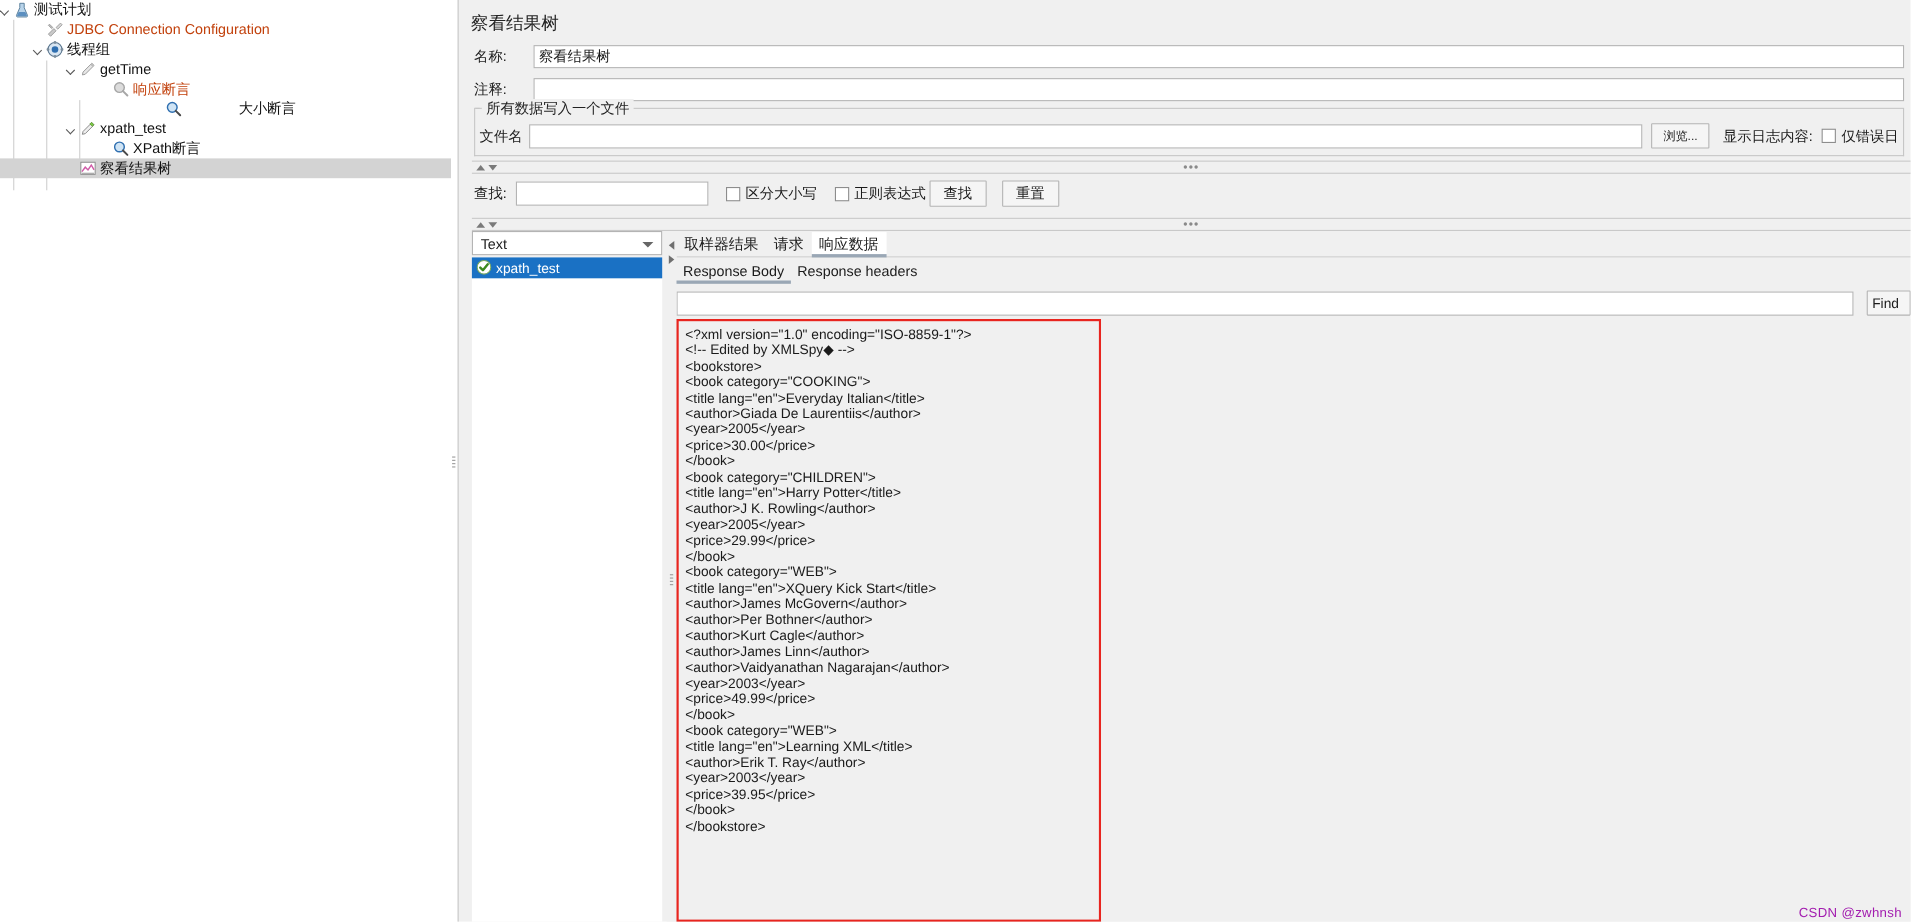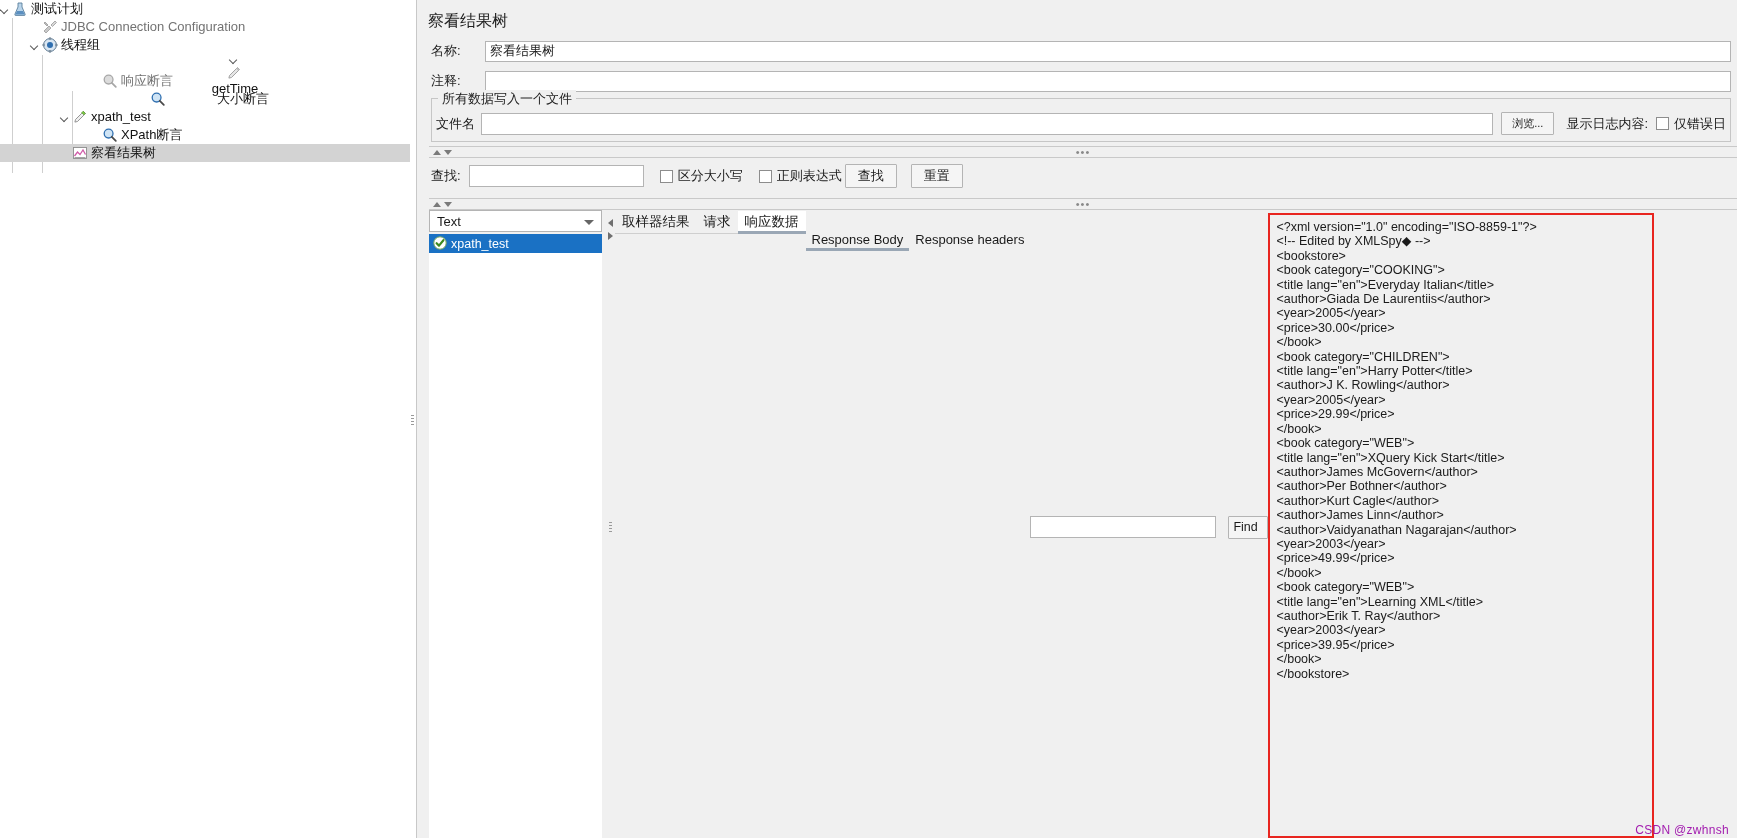--- a/index.html
+++ b/index.html
@@ -46,21 +46,21 @@
     transform: rotate(45deg);
   }
   .node-icon {
     width: 16px; height: 16px;
     flex: 0 0 16px;
     margin-right: 3px;
     position: relative;
     display: inline-block;
   }
   .node-label { font-size: 13px; line-height: 16px; }
-  .node-label.dim { color: #737373; }
+  .node-label.dim { color: #c2410c; }
   .node-label.dark { color: #111; }
 
   
   .guide {
     position: absolute;
     width: 1px;
     background: #cfcfcf;
     left: 0;
   }
   .ic svg { display:block; }
@@ -284,21 +284,21 @@
   .vsplit .tri.l { border-right: 5px solid #6f6f6f; top: 9px; }
   .vsplit .tri.r { border-left: 5px solid #6f6f6f; top: 22px; }
   .vsplit .grip2 {
     position: absolute; left: 3px; top: 312px;
     width: 3px; height: 14px;
   }
   .vsplit .grip2 i { display:block; width:3px;height:1px;background:#9a9a9a;margin-bottom:2px; }
 
   .tabs-col {
     flex: 1 1 auto;
-    display: flex; 
+    display: flex; flex-direction: column;
     min-width: 0;
     min-height: 0;
   }
   .tabbar {
     display: flex; align-items: flex-end;
     height: 24px;
     border-bottom: 1px solid #cfcfcf;
   }
   .tab {
     font-size: 13.5px;
@@ -313,21 +313,21 @@
     background: #ffffff;
   }
   .tab.active::after {
     content:"";
     position: absolute; left: 0; right: 0; bottom: -1px;
     height: 3px; background: #9aa7b5;
   }
   .subtabbar {
     display: flex; align-items: flex-end;
     height: 22px;
-    margin-top: 19px;
+    margin-top: 2px;
   }
   .subtab {
     font-size: 13px;
     padding: 2px 6px 3px 6px;
     cursor: pointer;
     position: relative;
     line-height: 16px;
   }
   .subtab.active::after {
     content:"";
@@ -423,21 +423,21 @@
               <circle cx="8" cy="8" r="6.4" fill="#d9e6f2" stroke="#59758e" stroke-width="1"></circle>
               <circle cx="8" cy="8" r="3" fill="#2f6fb0"></circle>
               <circle cx="8" cy="1.6" r="1.3" fill="#7b8d9c"></circle>
               <circle cx="8" cy="14.4" r="1.3" fill="#7b8d9c"></circle>
               <circle cx="1.6" cy="8" r="1.3" fill="#7b8d9c"></circle>
               <circle cx="14.4" cy="8" r="1.3" fill="#7b8d9c"></circle>
             </svg>
           </span>
           <span class="node-label dark">线程组</span>
         </div>
-        <div class="tree-node" style="padding-left: 60px; flex-direction: column;">
+        <div class="tree-node" style="padding-left: 60px;">
           <span class="twisty open"></span>
           <span class="node-icon ic">
             <svg width="16" height="16" viewBox="0 0 16 16">
               <path d="M11.5 2.5l2 2-8 8-2.6.6.6-2.6z" fill="#e6e6e6" stroke="#9b9b9b" stroke-width="0.9"></path>
               <path d="M11.5 2.5l2 2-1.3 1.3-2-2z" fill="#bdbdbd"></path>
             </svg>
           </span>
           <span class="node-label dark">getTime</span>
         </div>
         <div class="tree-node" style="padding-left: 90px;">

